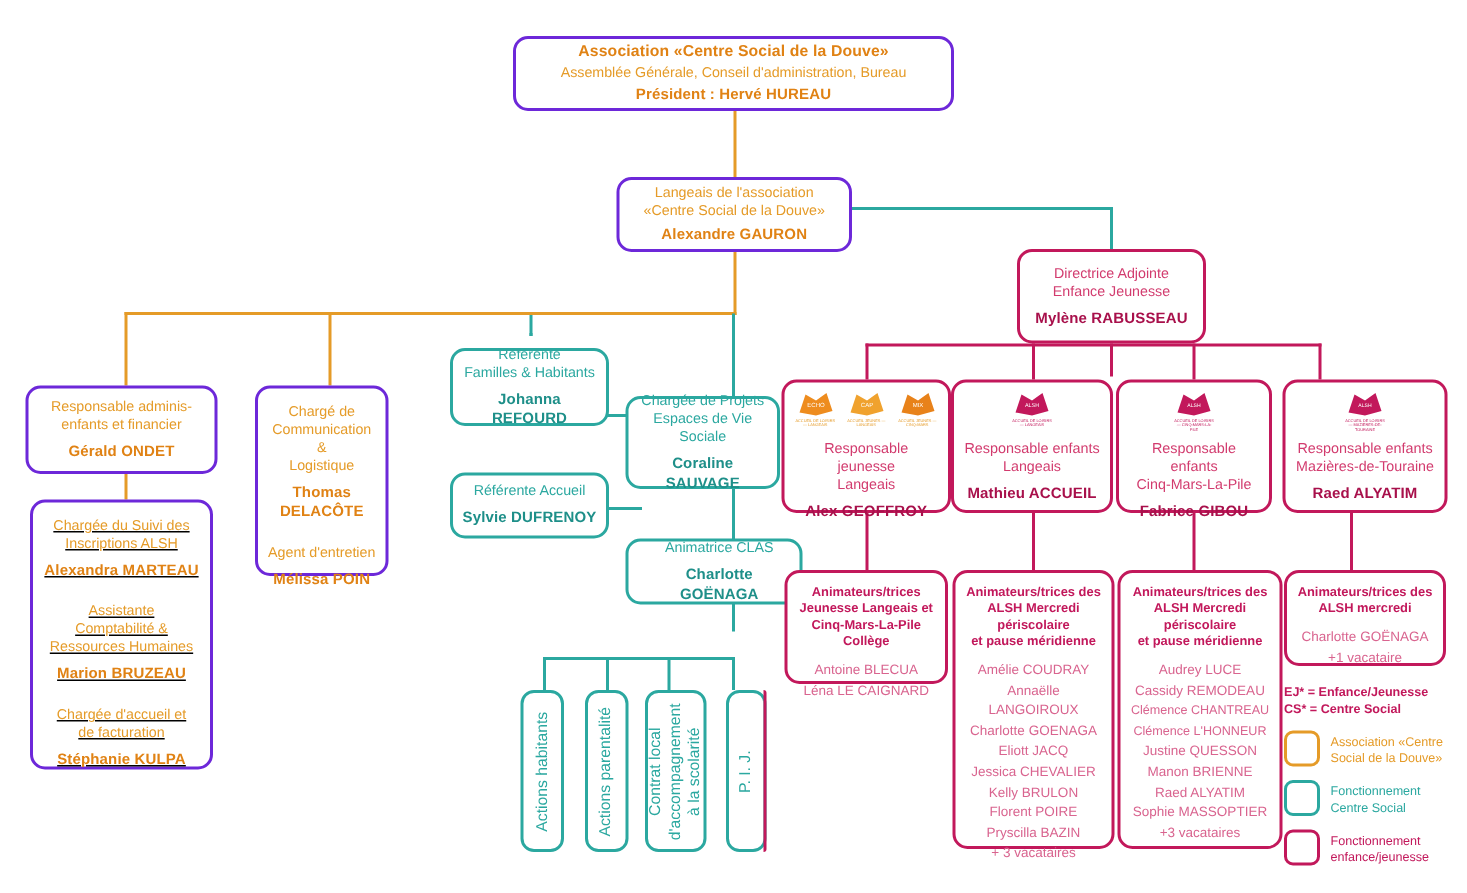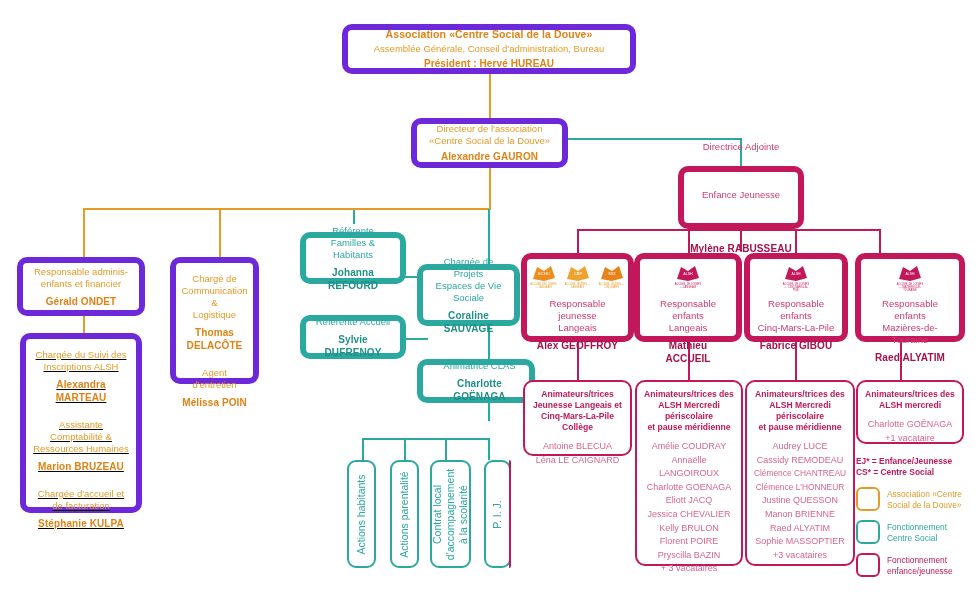--- a/index.html
+++ b/index.html
@@ -12,21 +12,21 @@
 
   
   .ln{ position:absolute; background:#E8A33D; }
   .ln.orange{ background:#E59B28; }
   .ln.teal{ background:#2BA8A0; }
   .ln.crim{ background:#C2185B; }
 
   
   .box{
     position:absolute;
-    border:6px solid #6d28d9;
+    border:2px solid #6d28d9;
     border-radius:10px;
     background:#fff;
     display:flex;
     flex-direction:column;
     align-items:center;
     justify-content:center;
     text-align:center;
     padding:6px 6px;
   }
   .box.teal{ border-color:#2BA8A0; }
@@ -132,26 +132,26 @@
   <div class="ln crim" style="left:795px;top:342px;width:2px;height:38px;"></div>
   <div class="ln crim" style="left:900px;top:342px;width:2px;height:38px;"></div>
 
   <div class="box" style="left:342px;top:24px;width:294px;height:50px;">
     <div class="t-name" style="margin-top:0;font-size:10.5px;">Association «Centre Social de la Douve»</div>
     <div class="t-role" style="margin-top:2px;">Assemblée Générale, Conseil d'administration, Bureau</div>
     <div class="t-name" style="margin-top:2px;">Président : Hervé HUREAU</div>
   </div>
 
   <div class="box" style="left:411px;top:118px;width:157px;height:50px;">
-    <div class="t-role">Directeur de l'association</div>
+    <div class="t-role">Langeais de l'association</div>
     <div class="t-role">«Centre Social de la Douve»</div>
     <div class="t-name" style="margin-top:3px;">Alexandre GAURON</div>
   </div>
 
-  <div class="box crim" style="left:678px;top:166px;width:126px;height:63px;gap:36px;">
+  <div class="box crim" style="left:678px;top:166px;width:126px;height:63px;">
     <div class="t-role">Directrice Adjointe</div>
     <div class="t-role">Enfance Jeunesse</div>
     <div class="t-name">Mylène RABUSSEAU</div>
   </div>
 
   <div class="box" style="left:17px;top:257px;width:128px;height:59px;">
     <div class="t-role">Responsable adminis-</div>
     <div class="t-role">enfants et financier</div>
     <div class="t-name">Gérald ONDET</div>
   </div>

